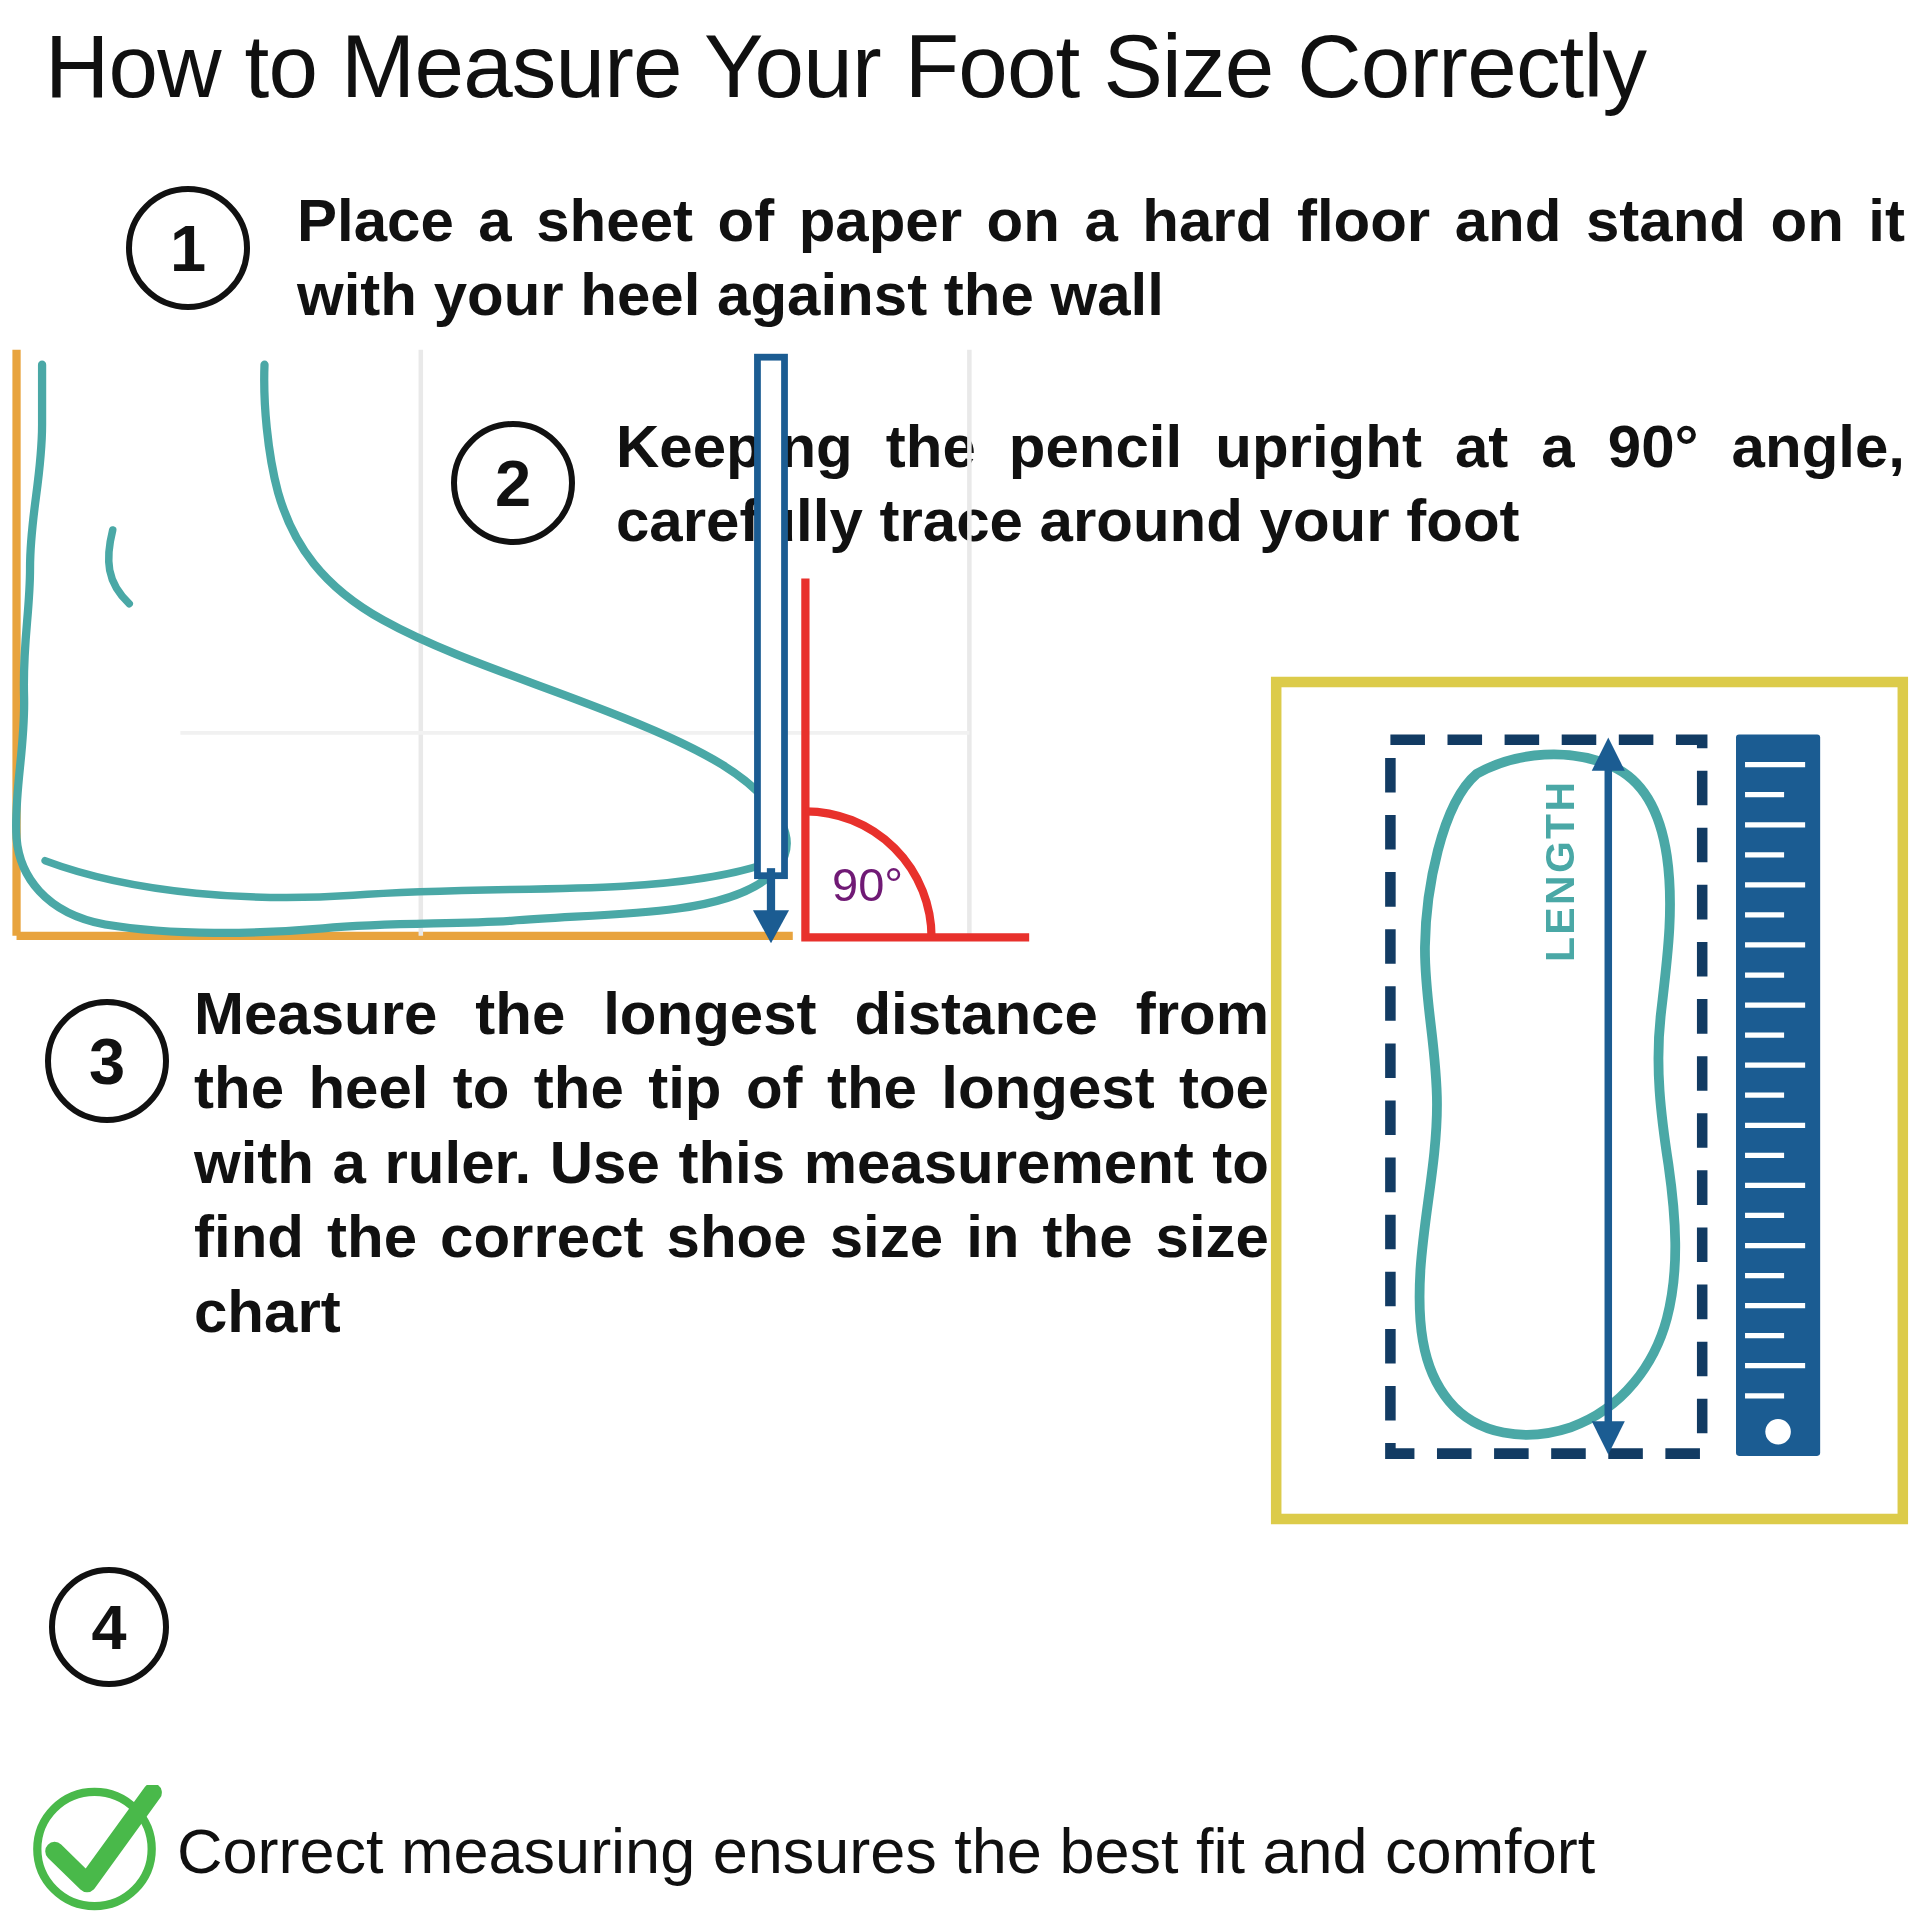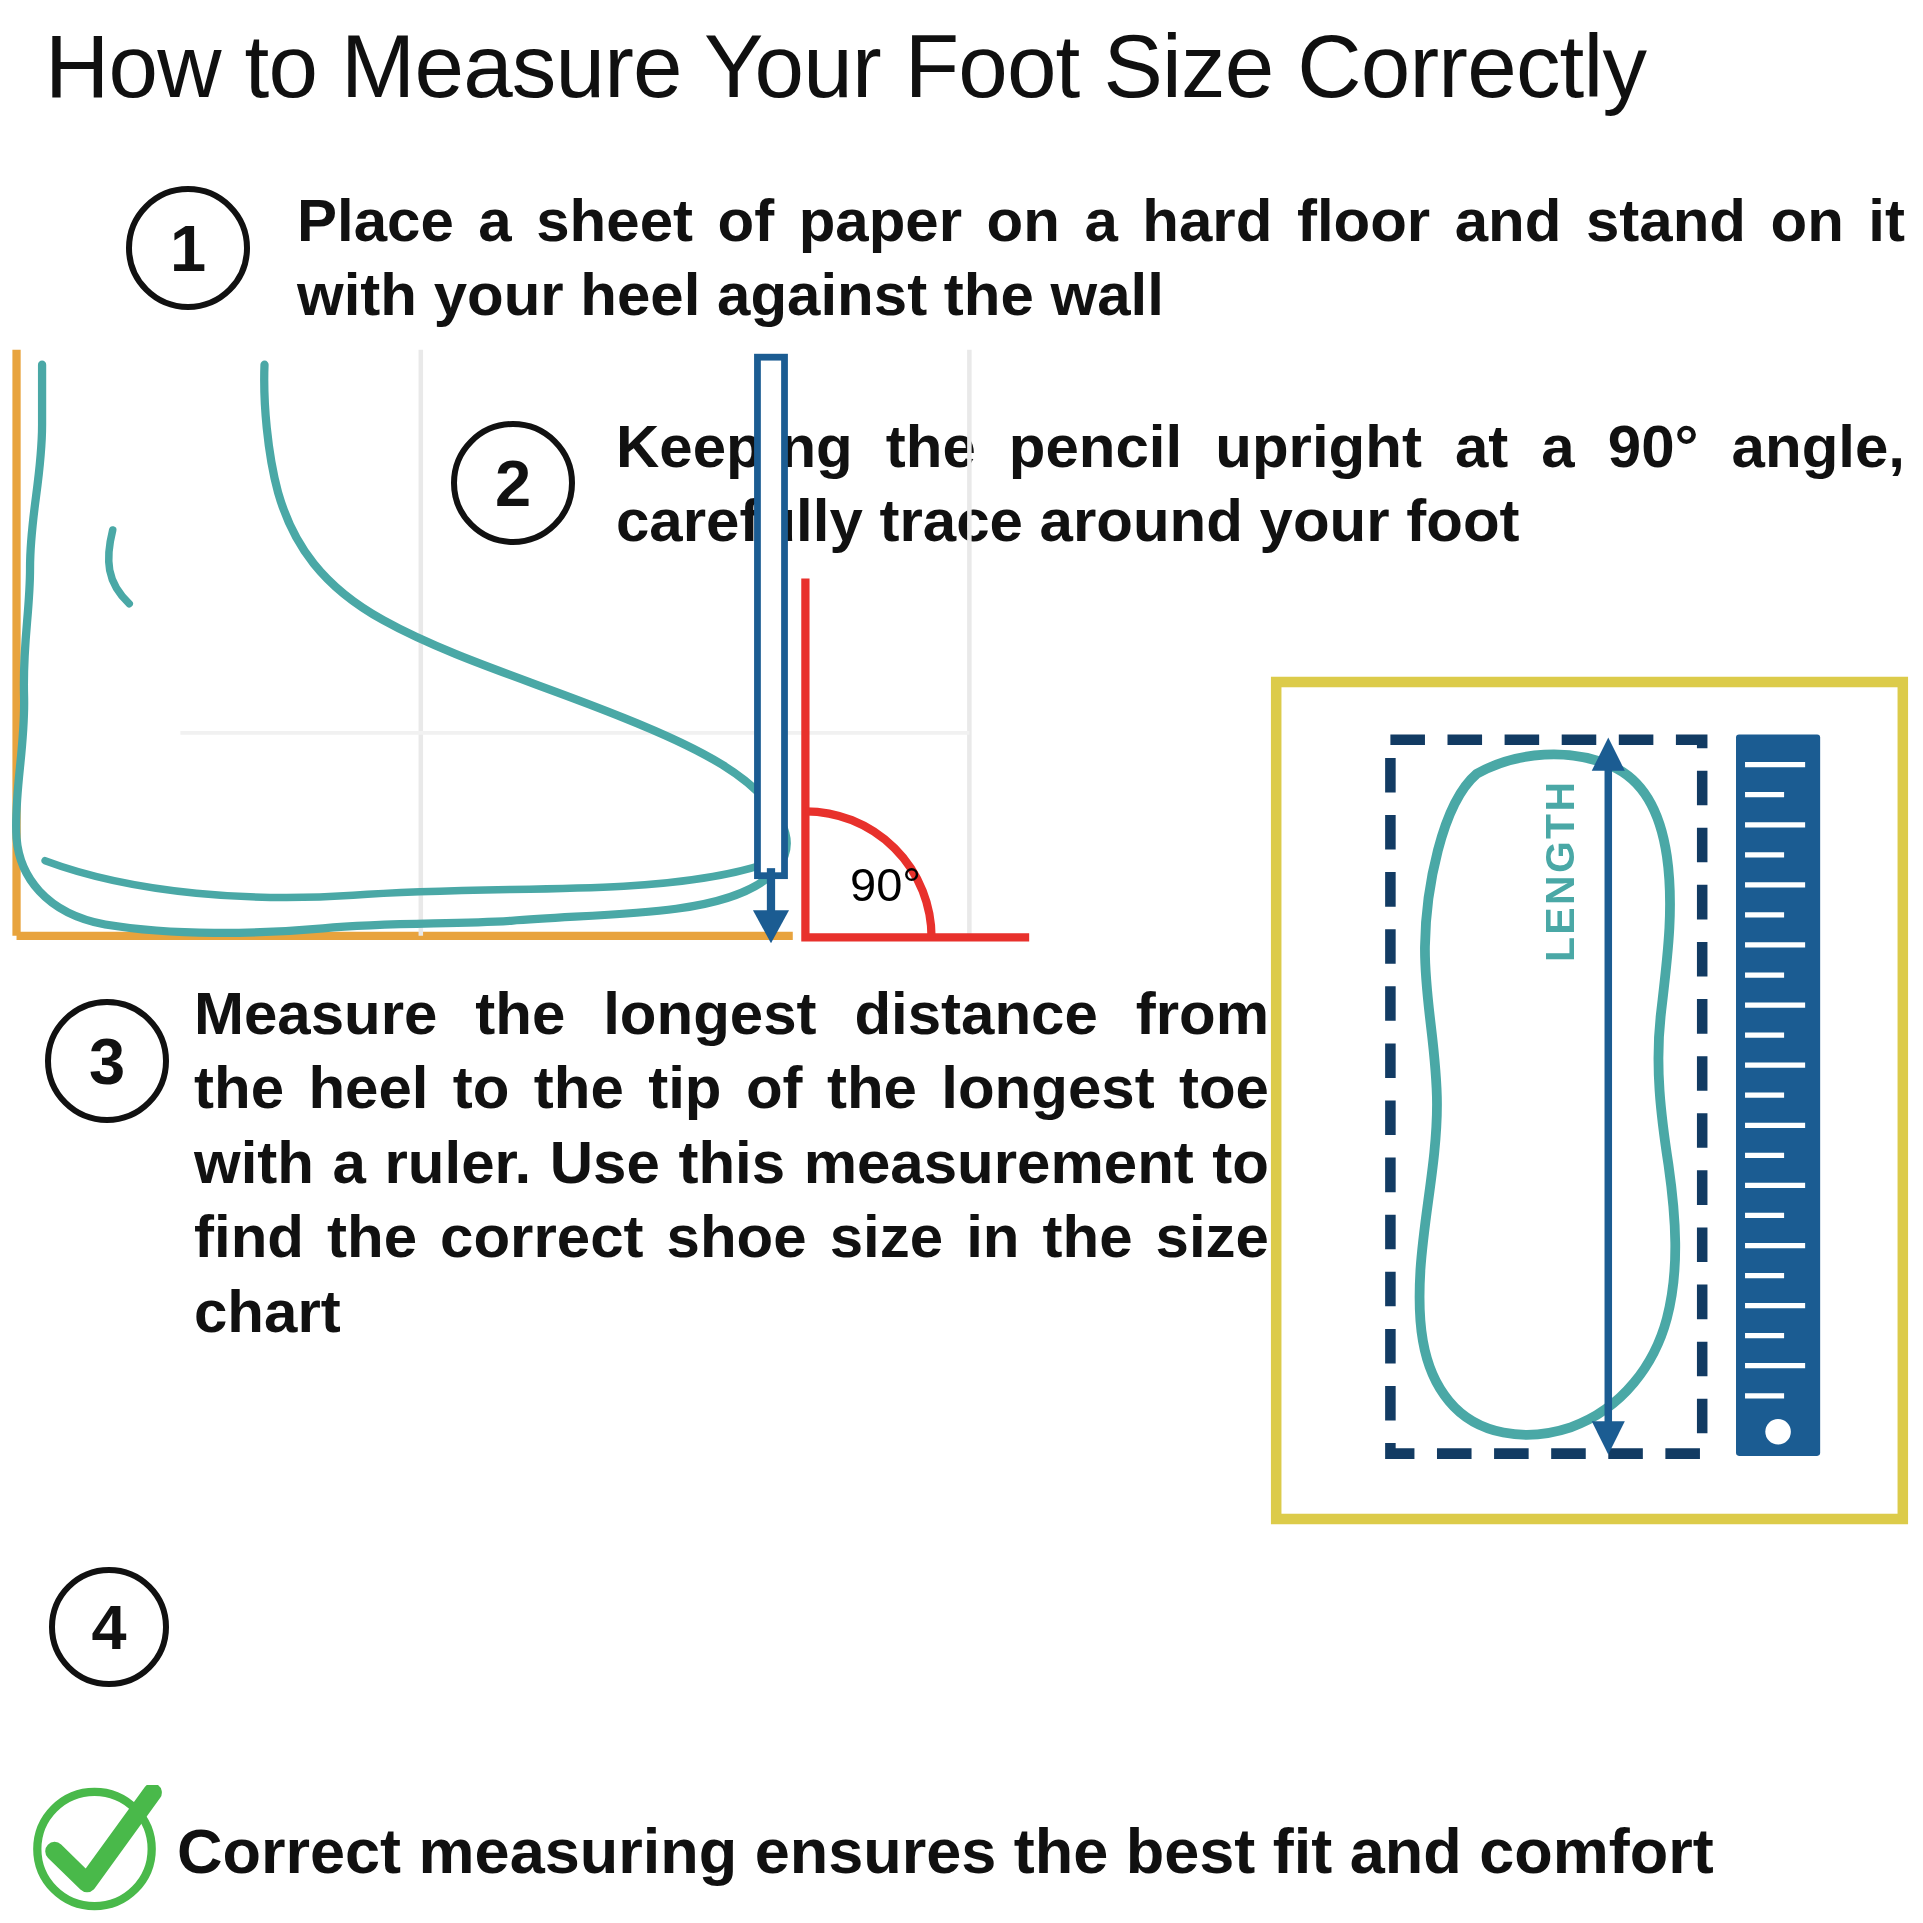--- a/index.html
+++ b/index.html
@@ -81,21 +81,21 @@
     top: 1785px;
     width: 143px;
     height: 128px;
   }
   #footer-text {
     position: absolute;
     left: 177px;
     top: 1815px;
     width: 1743px;
     font-size: 63px;
-    font-weight: bold;
+    font-weight: normal;
     color: #101010;
     white-space: nowrap;
   }
 
   
   #foot-side-illustration {
     position: absolute;
     left: 0px;
     top: 342px;
     width: 1037px;
@@ -124,24 +124,24 @@
     font-weight: bold;
     letter-spacing: 2.3px;
     color: #4aa8a6;
     transform: rotate(-90deg);
     transform-origin: left top;
     white-space: nowrap;
   }
 
   .angle-label {
     position: absolute;
-    left: 850px;
+    left: 832px;
     top: 857px;
     font-size: 47px;
-    color: #000000;
+    color: #701a75;
     font-family: "Liberation Sans", sans-serif;
   }
 </style>
 </head>
 <body>
 
 <div id="page">
 
   <div class="title">How to Measure Your Foot Size Correctly</div>
 

